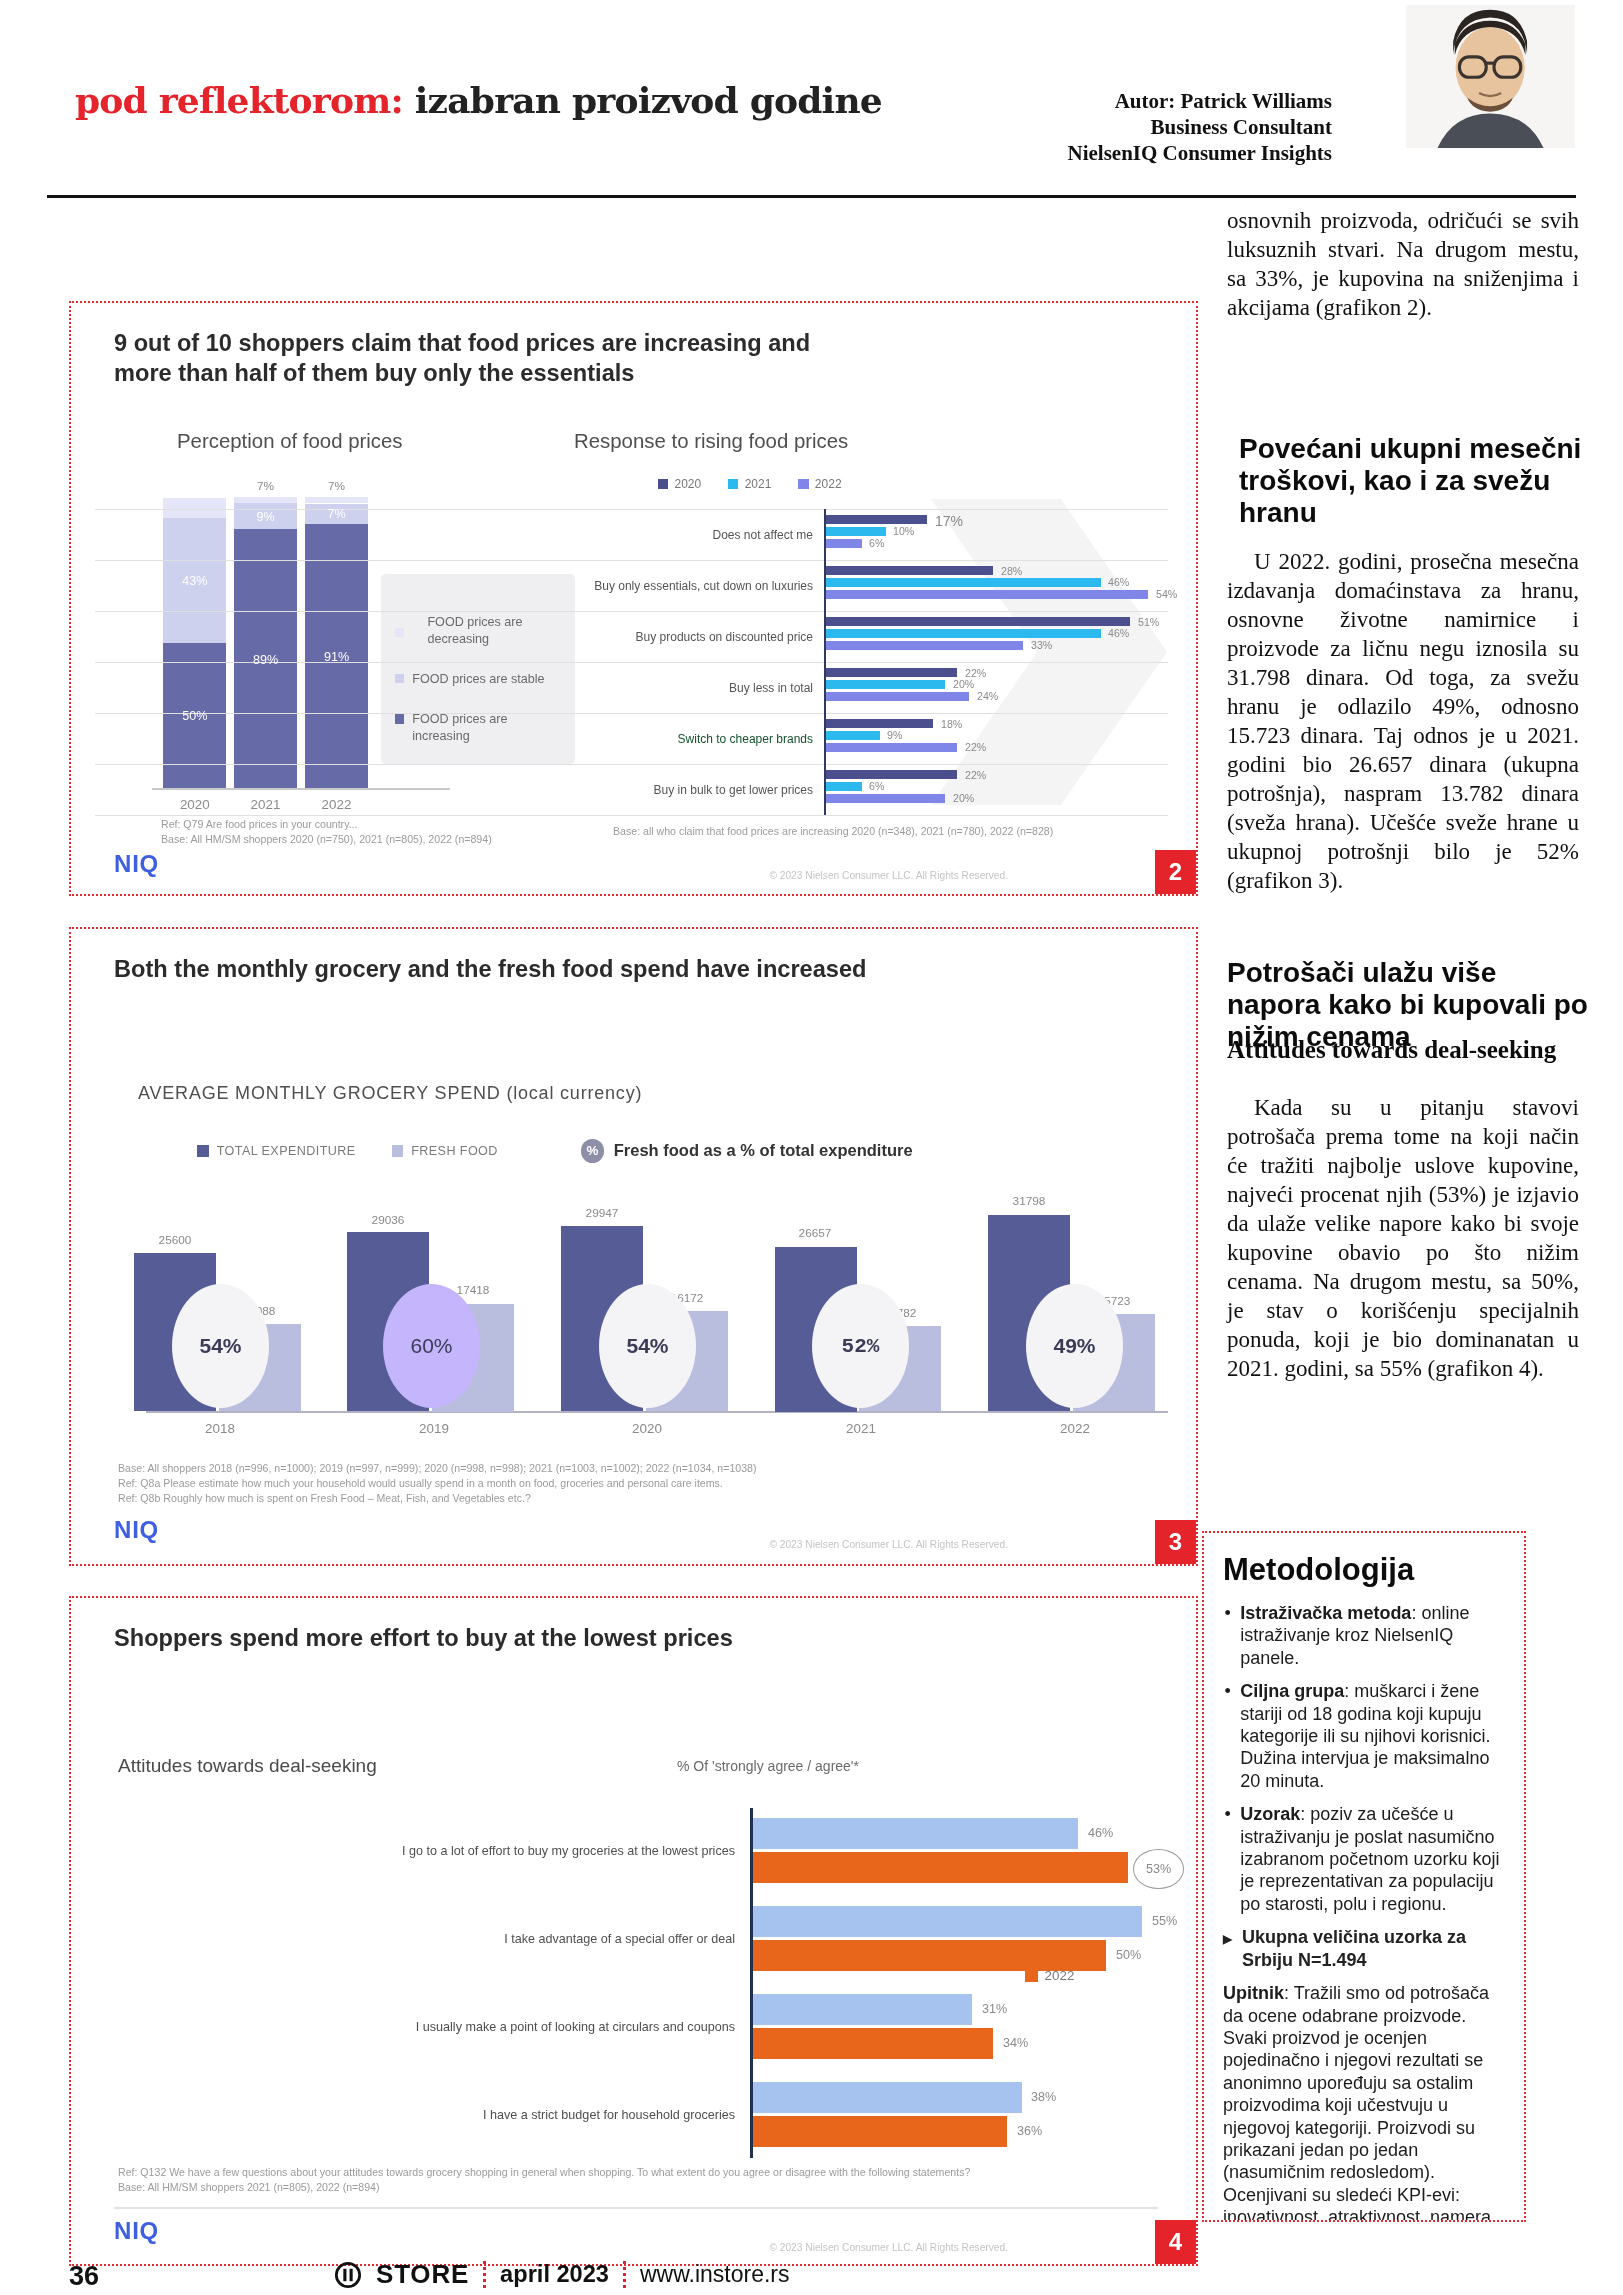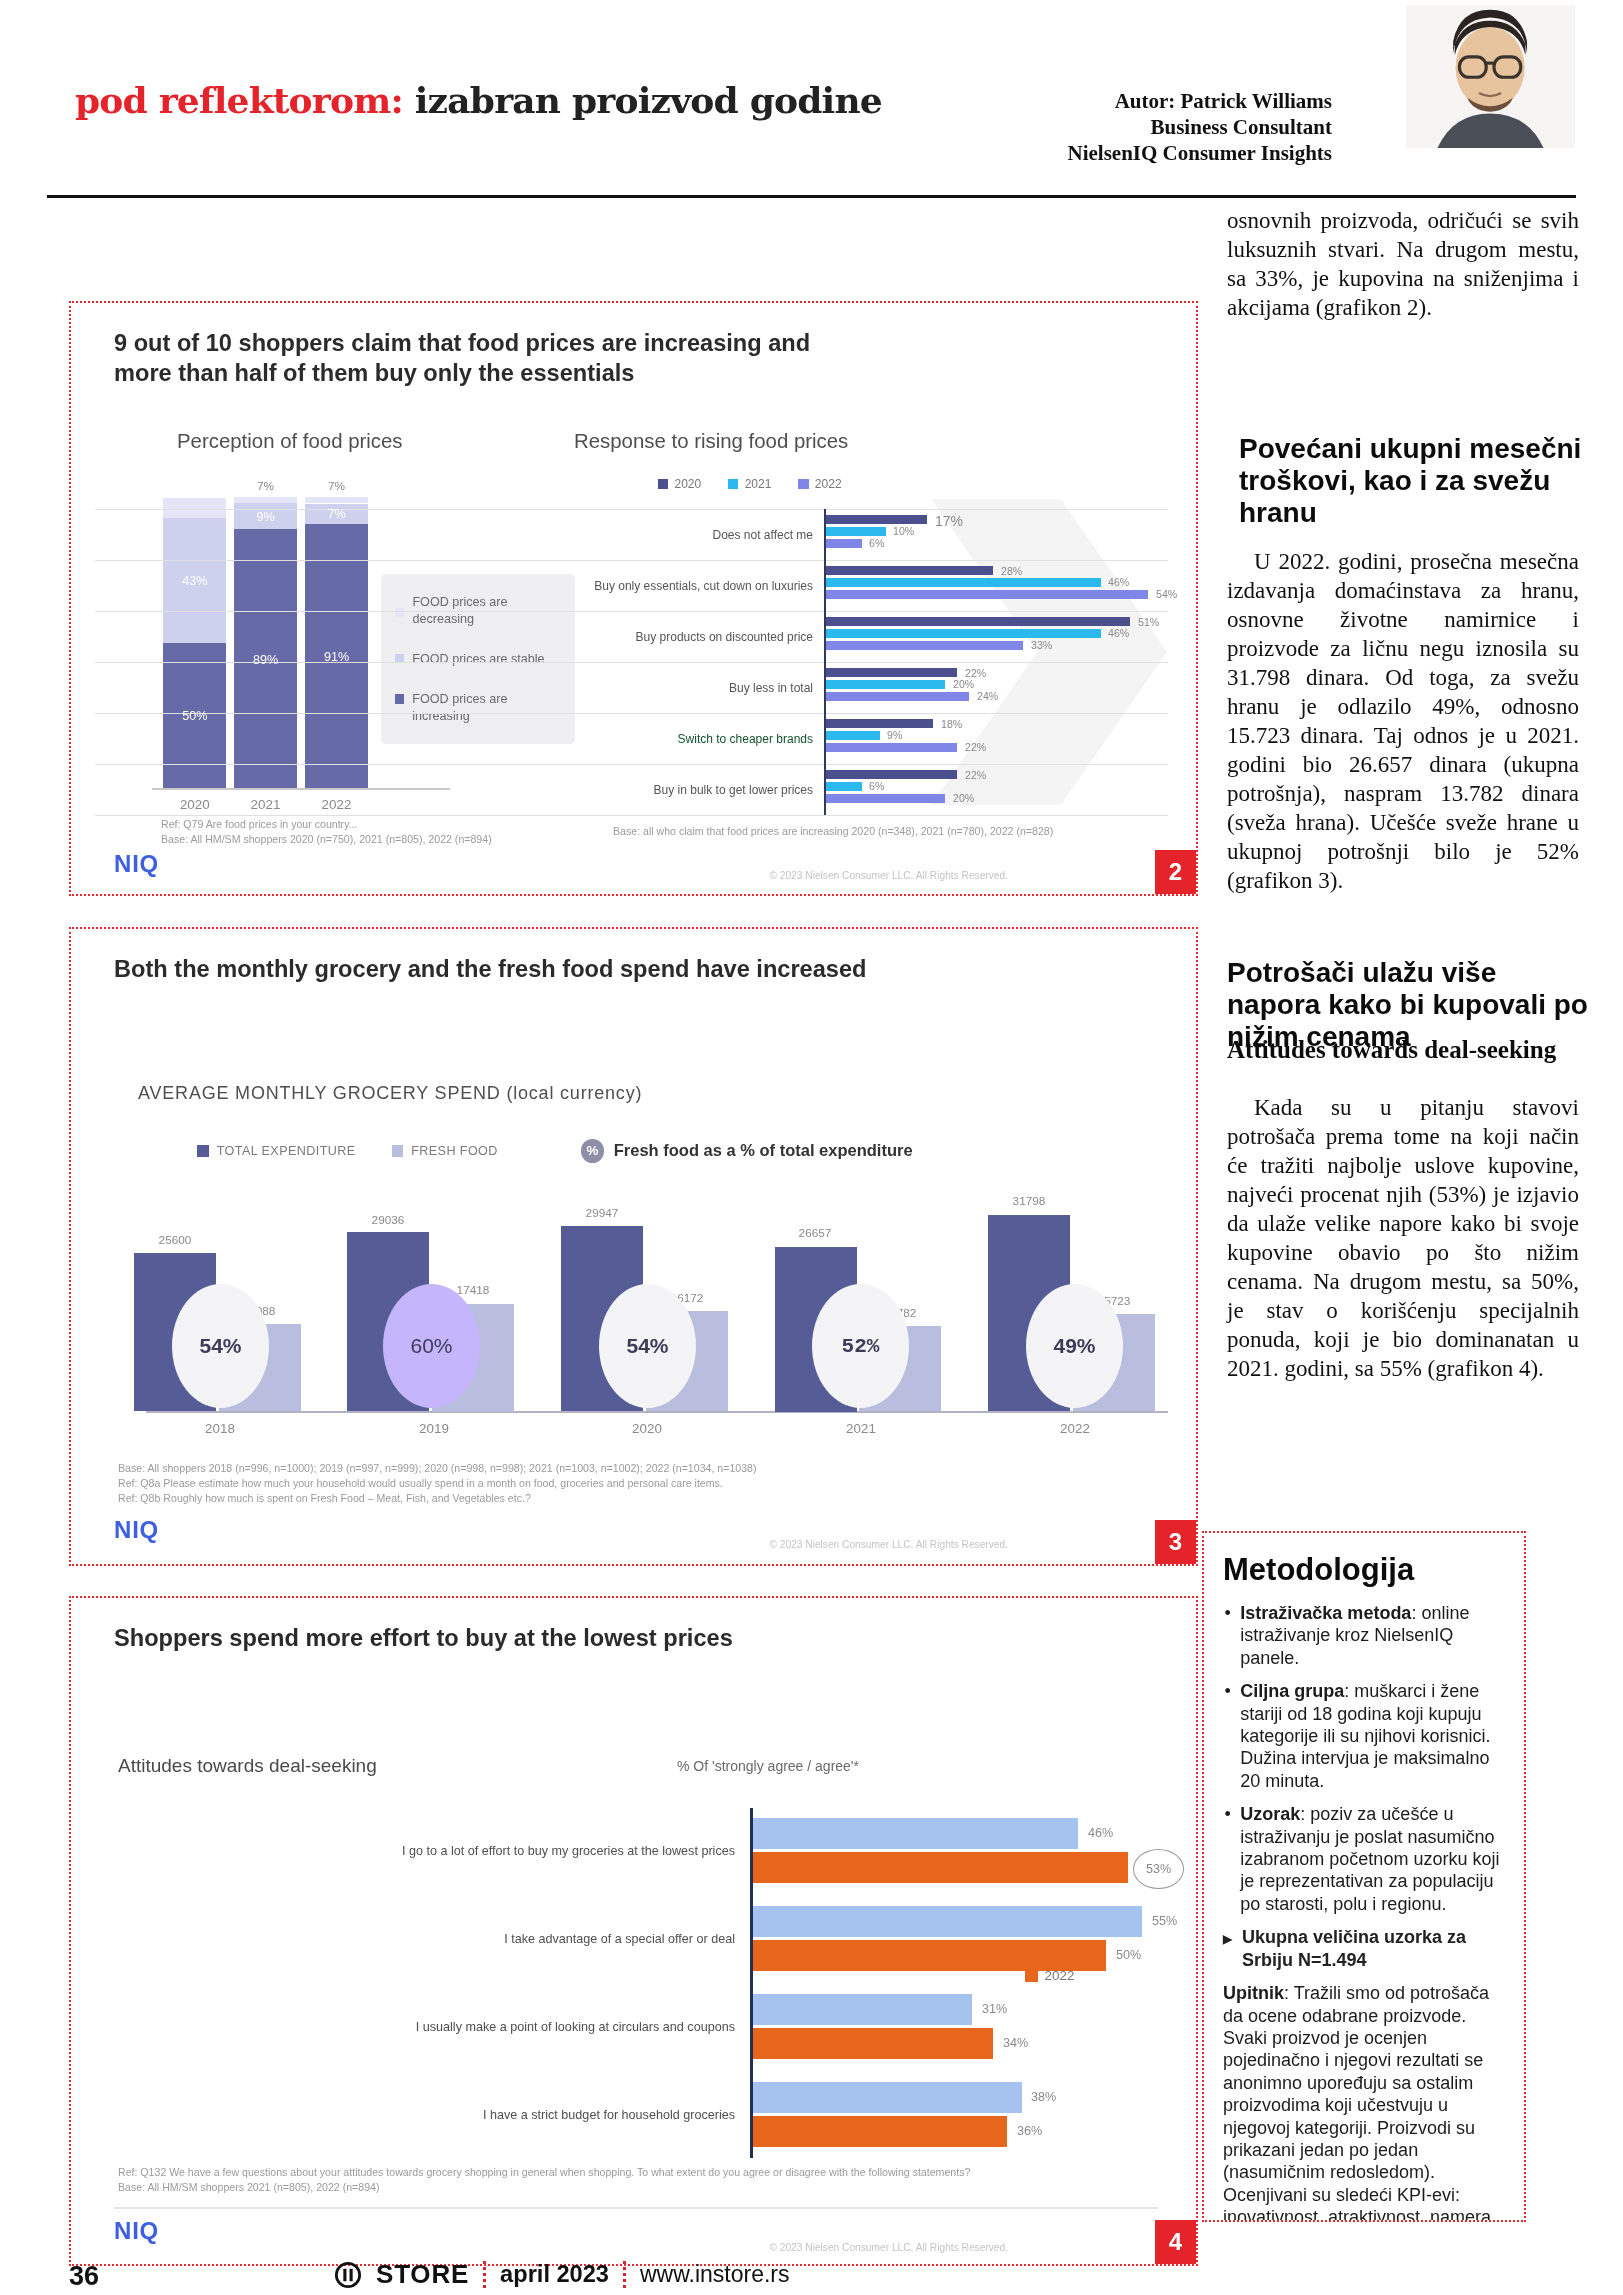--- a/index.html
+++ b/index.html
@@ -109,21 +109,21 @@
         <div style="position: absolute; left: 148px; bottom: 0px; width: 63px; height: 264px; background: rgb(102, 107, 168);"></div>
         <div style="position: absolute; left: 148px; bottom: 124px; width: 63px; text-align: center; font-size: 12.6px; color: rgb(255, 255, 255); z-index: 2;">91%</div>
         <div style="position: absolute; left: 148px; bottom: 264px; width: 63px; height: 20.3px; background: rgb(205, 209, 237);"></div>
         <div style="position: absolute; left: 148px; bottom: 267px; width: 63px; text-align: center; font-size: 12.6px; color: rgb(255, 255, 255); z-index: 2;">7%</div>
         <div style="position: absolute; left: 148px; bottom: 285px; width: 63px; height: 5.8px; background: rgb(228, 230, 247);"></div>
         <div style="position: absolute; left: 148px; bottom: 295px; width: 63px; text-align: center; font-size: 11.8px; color: rgb(138, 138, 138);">7%</div>
         <div style="position: absolute; left: 148px; top: 300px; width: 63px; text-align: center; font-size: 13.4px; color: rgb(138, 138, 138);">2022</div>
         <div style="position: absolute; left: -4.7px; bottom: -1.6px; width: 298px; height: 1.6px; background: rgb(201, 201, 201);"></div>
       </div>
     <div id="perception-legend">
-        <div style="display: flex; gap: 8px; align-items: center;">
+        <div style="display: flex; gap: 23px; align-items: center; margin-top: 20px;">
           <div style="width: 9.4px; height: 9.4px; margin-top: 3.1px; flex: 0 0 auto; background: rgb(228, 230, 247);"></div>
           <div style="font-size: 12.6px; line-height: 16.5px; color: rgb(106, 106, 106);">FOOD prices are decreasing</div>
         </div>
         <div style="display: flex; gap: 7.9px; align-items: flex-start;">
           <div style="width: 9.4px; height: 9.4px; margin-top: 3.1px; flex: 0 0 auto; background: rgb(205, 209, 237);"></div>
           <div style="font-size: 12.6px; line-height: 16.5px; color: rgb(106, 106, 106);">FOOD prices are stable</div>
         </div>
         <div style="display: flex; gap: 7.9px; align-items: flex-start;">
           <div style="width: 9.4px; height: 9.4px; margin-top: 3.1px; flex: 0 0 auto; background: rgb(102, 107, 168);"></div>
           <div style="font-size: 12.6px; line-height: 16.5px; color: rgb(106, 106, 106);">FOOD prices are increasing</div>

